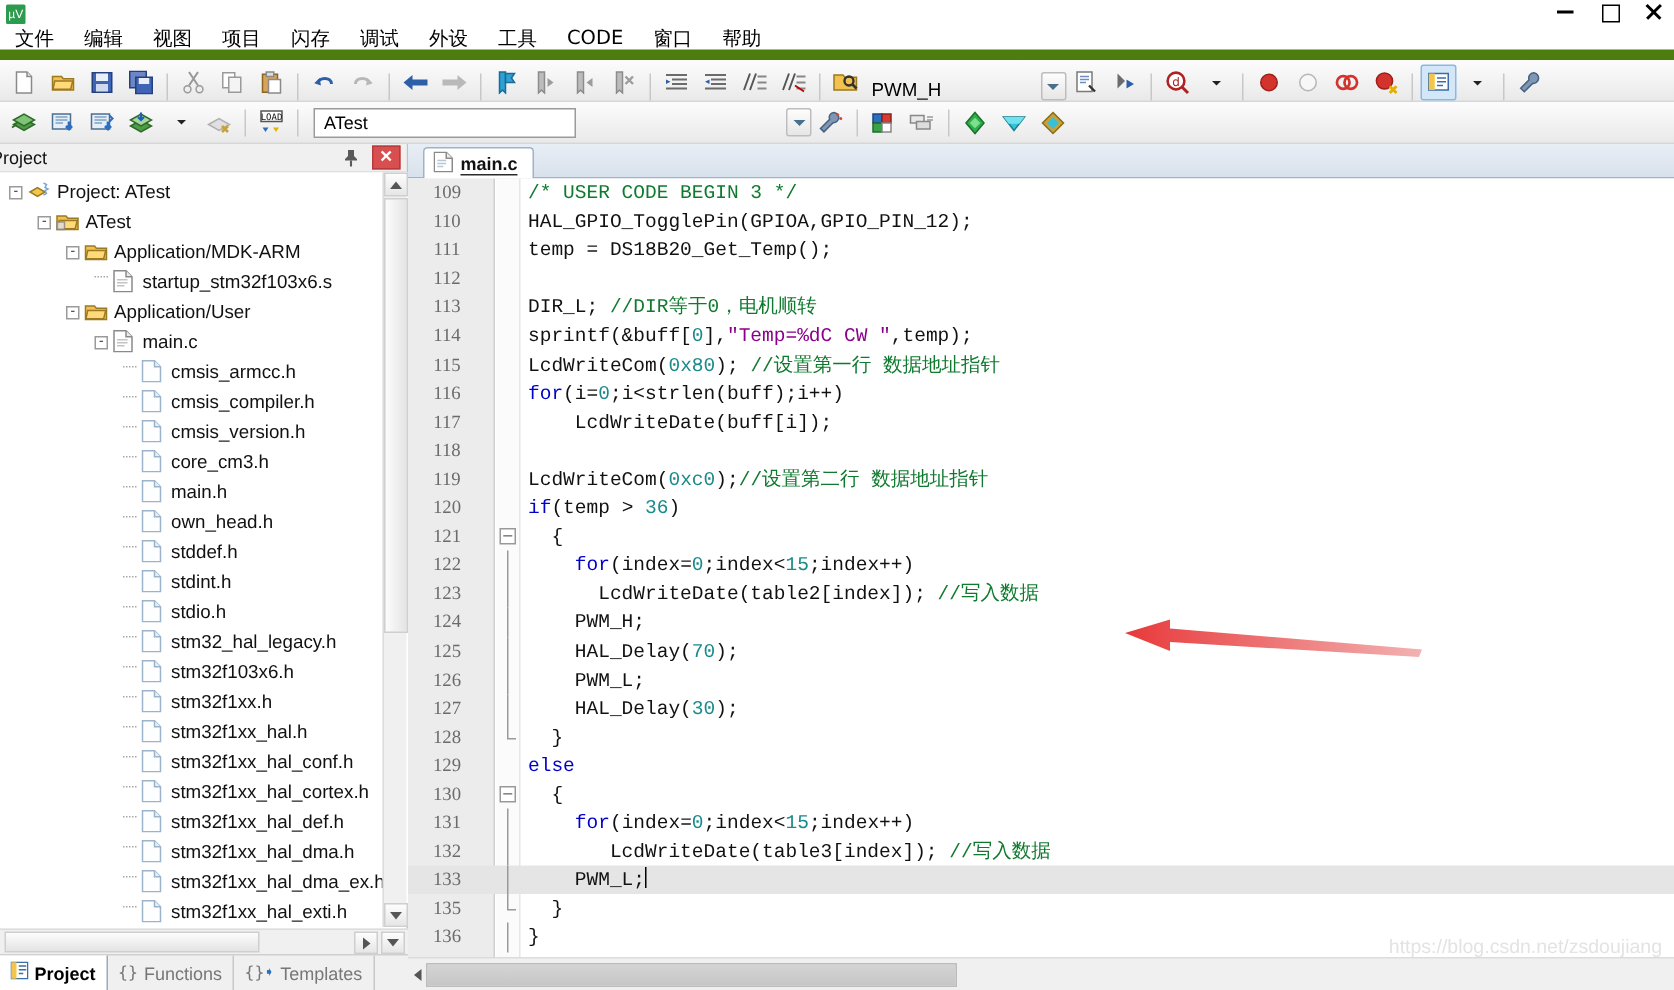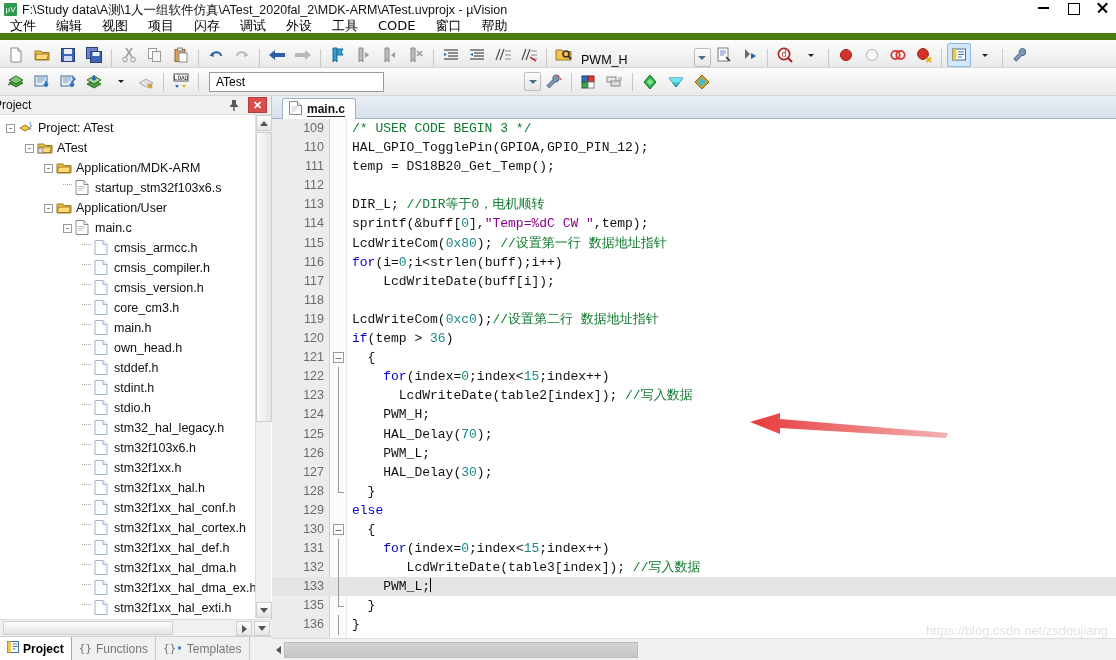--- a/index.html
+++ b/index.html
@@ -236,23 +236,23 @@
   }
   .codelines {
     position: absolute; left: 0; top: 0; width: 844px; height: 519px;
     font-family: "DejaVu Sans Mono", monospace;
     font-size: 13px;
     line-height: 19.1px;
   }
   .cline { height: 19.1px; position: relative; white-space: pre; }
   .cline.hl { background: #e5e5e5; }
   .lnum {
-    position:absolute; left:0; top:0; width: 52px; text-align: right;
+    position:absolute; left:0; top:0; width: 52px; text-align: center;
     color: #6b6b6b; font-size: 12.5px;
-    font-family: Liberation Sans, sans-serif;
+    font-family: Liberation Serif, serif;
   }
   .ctext {
     position:absolute; left: 80px; top: 0; white-space: pre;
     font-family: Liberation Mono, monospace;
   }
   .k { color: #0000c8; font-weight: normal; }
   .n { color: #1a8a8a; }
   .cm { color: #0f7a2e; }
   .st { color: #8a008a; }
   .p { color: #111; }
@@ -302,21 +302,20 @@
 
   
 </style>
 </head>
 <body>
 
 <div id="app">
 
   <div class="titlebar">
     <div class="tb-icon">µV</div>
-    <div class="tb-text">F:\Study data\A测\1人一组软件仿真\ATest_2020fal_2\MDK-ARM\ATest.uvprojx - µVision</div>
     <div class="wincontrols">
       <div class="wc-min"></div>
       <div class="wc-max"></div>
       <div class="wc-close"></div>
     </div>
   </div>
 
   <div class="menubar">
     <div class="menuitem">文件</div>
     <div class="menuitem">编辑</div>

